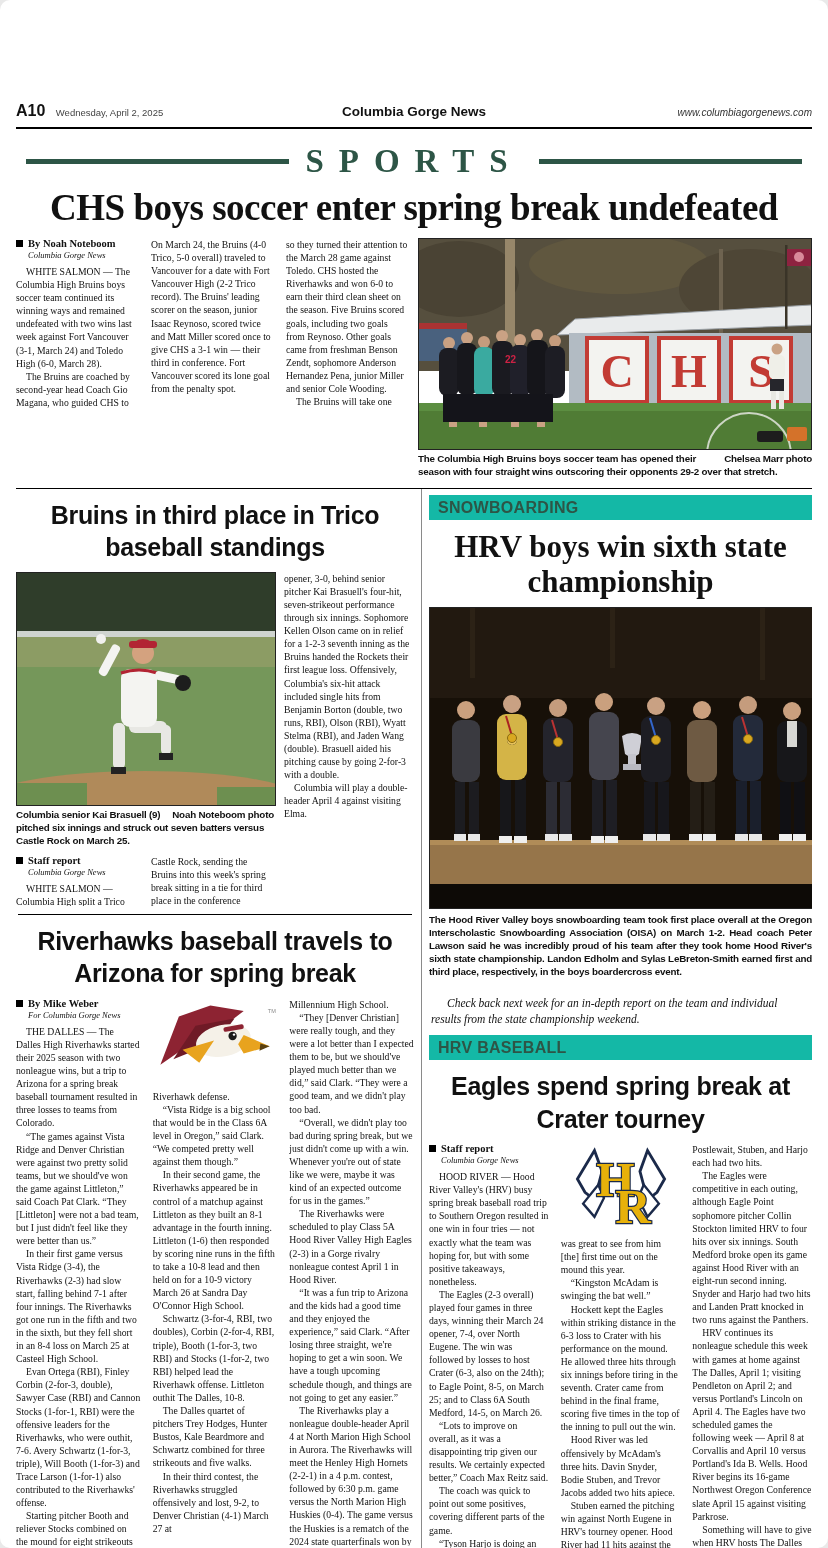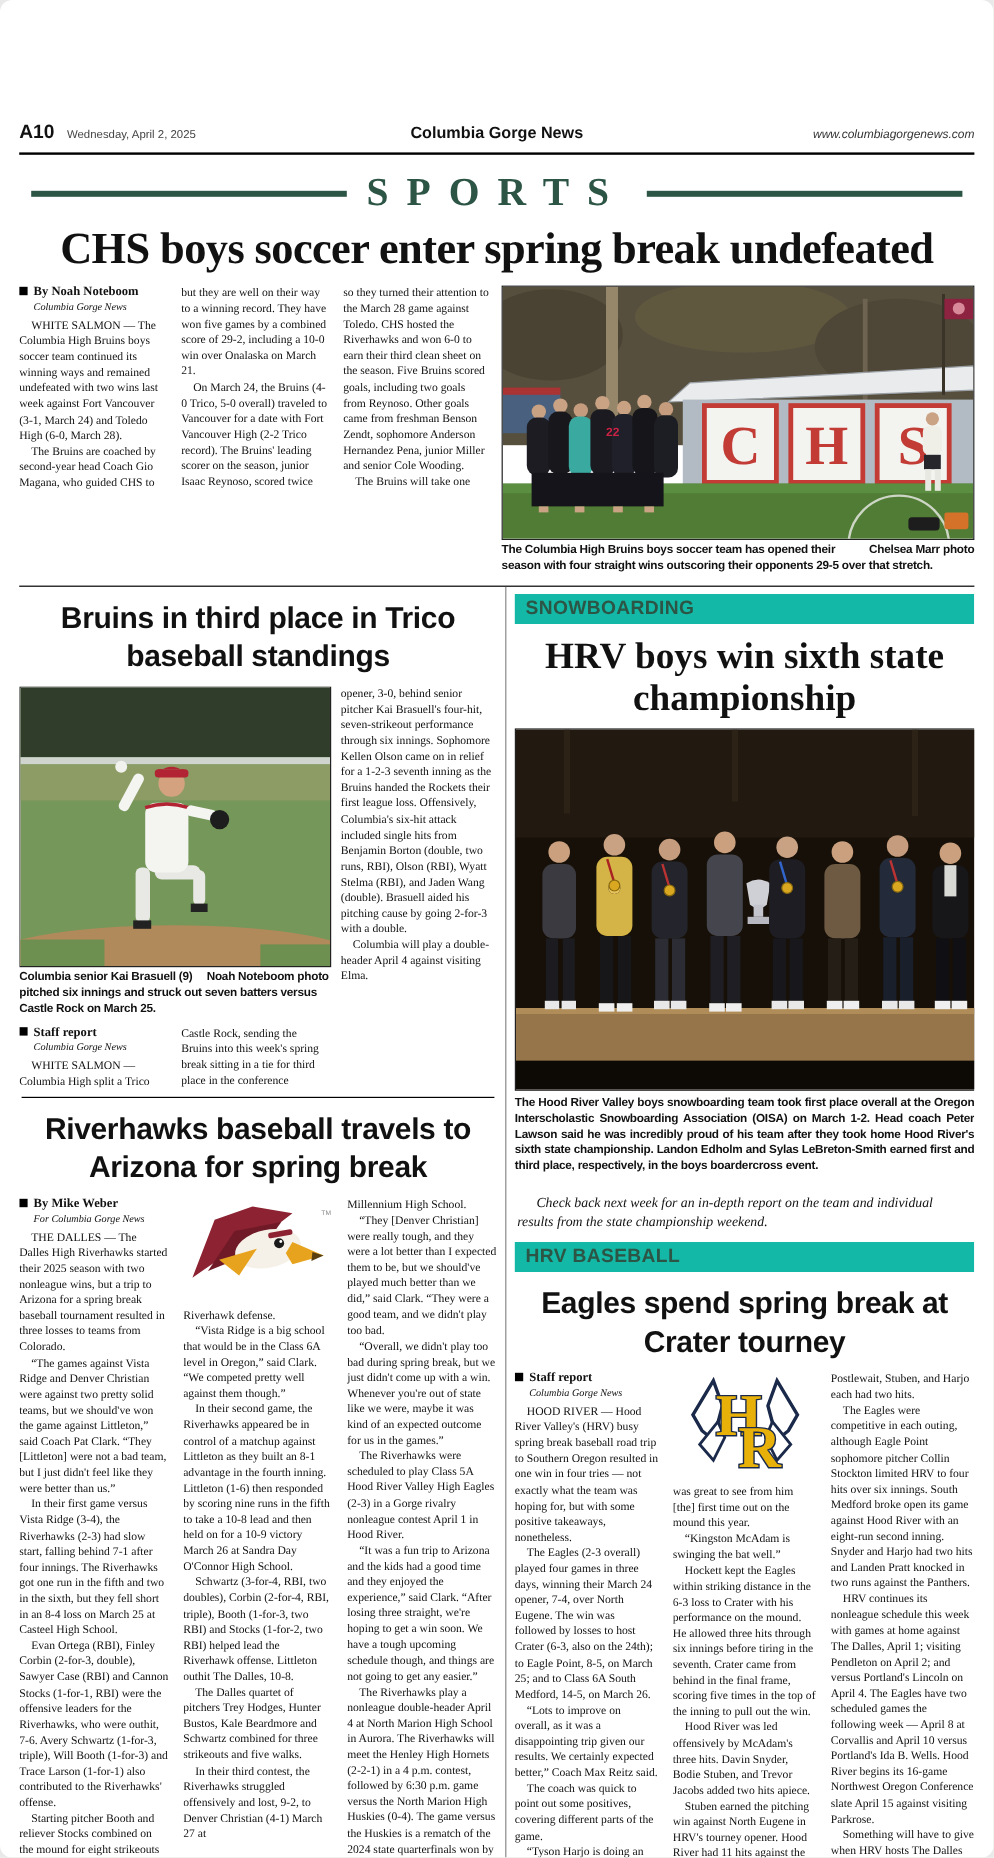--- a/index.html
+++ b/index.html
@@ -94,21 +94,20 @@
           <span class="sq"></span><b>By Noah Noteboom</b>
           <div class="org">Columbia Gorge News</div>
         </div>
         <div class="bodytext">
             <p>WHITE SALMON — The Columbia High Bruins boys soccer team continued its winning ways and remained undefeated with two wins last week against Fort Vancouver (3-1, March 24) and Toledo High (6-0, March 28).</p>
             <p>The Bruins are coached by second-year head Coach Gio Magana, who guided CHS to the Class 1A quarterfinals in last year's Washington Interscholastic Activities Association (WIAA) playoffs. This year, Magana and the Bruins have their eyes on more.</p>
           </div>
       </div>
       <div class="ncol cont">
         <div class="bodytext cont">
-            <p>but they are well on their way to a winning record. They have won five games by a combined score of 29-2, including a 10-0 win over Onalaska on March 21.</p>
             <p>On March 24, the Bruins (4-0 Trico, 5-0 overall) traveled to Vancouver for a date with Fort Vancouver High (2-2 Trico record). The Bruins' leading scorer on the season, junior Isaac Reynoso, scored twice and Matt Miller scored once to give CHS a 3-1 win — their third in conference. Fort Vancouver scored its lone goal from the penalty spot.</p>
           </div>
       </div>
       <div class="ncol cont">
         <div class="bodytext cont">
             <p>so they turned their attention to the March 28 game against Toledo. CHS hosted the Riverhawks and won 6-0 to earn their third clean sheet on the season. Five Bruins scored goals, including two goals from Reynoso. Other goals came from freshman Benson Zendt, sophomore Anderson Hernandez Pena, junior Miller and senior Cole Wooding.</p>
             <p>The Bruins will take one week off as Washington schools go on spring break. They will resume conference play with games against Kalama (April 8) and La Center (April 10).</p>
           </div>
       </div>
     </div>
@@ -168,21 +167,21 @@
           <rect x="350" y="116" width="16" height="24" rx="5" fill="#efefe8"></rect>
           <rect x="351" y="140" width="14" height="12" fill="#26262c"></rect>
           <rect x="352" y="152" width="5" height="18" fill="#e8e8e2"></rect>
             <rect x="360" y="152" width="5" height="18" fill="#e8e8e2"></rect>
         </g>
         <rect x="368" y="188" width="20" height="14" rx="2" fill="#d4722a"></rect>
         <rect x="338" y="192" width="26" height="11" rx="3" fill="#1d1d1d"></rect>
       </svg>
       <figcaption class="caption">
         <span class="credit">Chelsea Marr photo</span>
-        <span>The Columbia High Bruins boys soccer team has opened their season with four straight wins outscoring their opponents 29-5 over that stretch.</span>
+        <span>The Columbia High Bruins boys soccer team has opened their season with four straight wins outscoring their opponents 29-2 over that stretch.</span>
       </figcaption>
     </figure>
   </div>
 
   <div class="full-rule"></div>
 
   <div class="lower">
 
     <div class="left-sec">
       <h3 class="sans-head">Bruins in third place in Trico baseball standings</h3>

